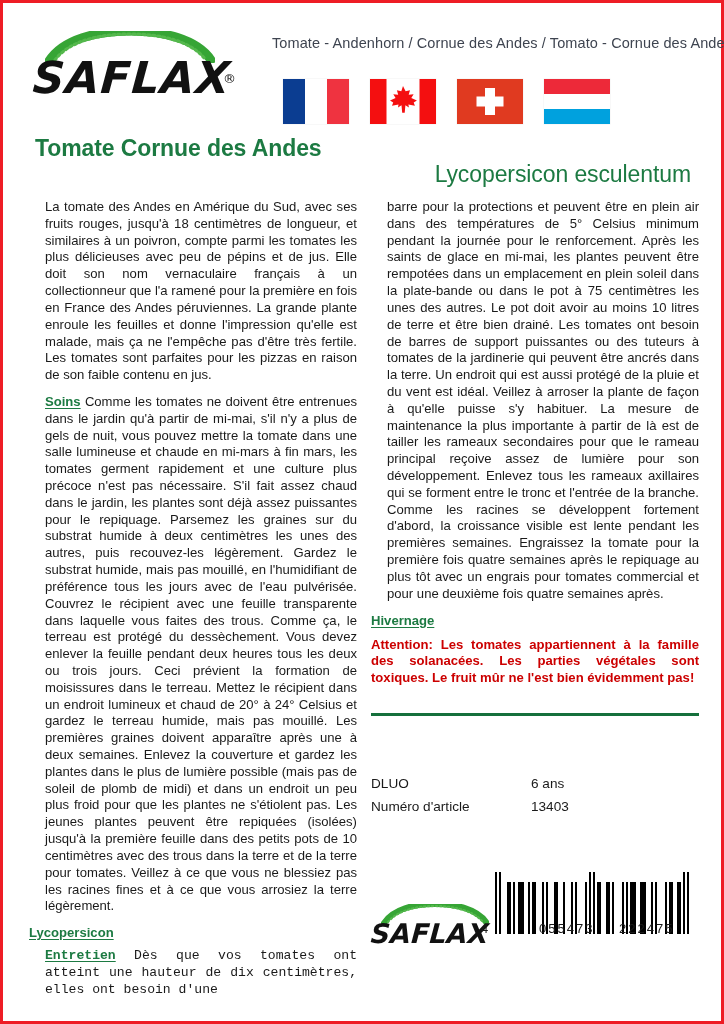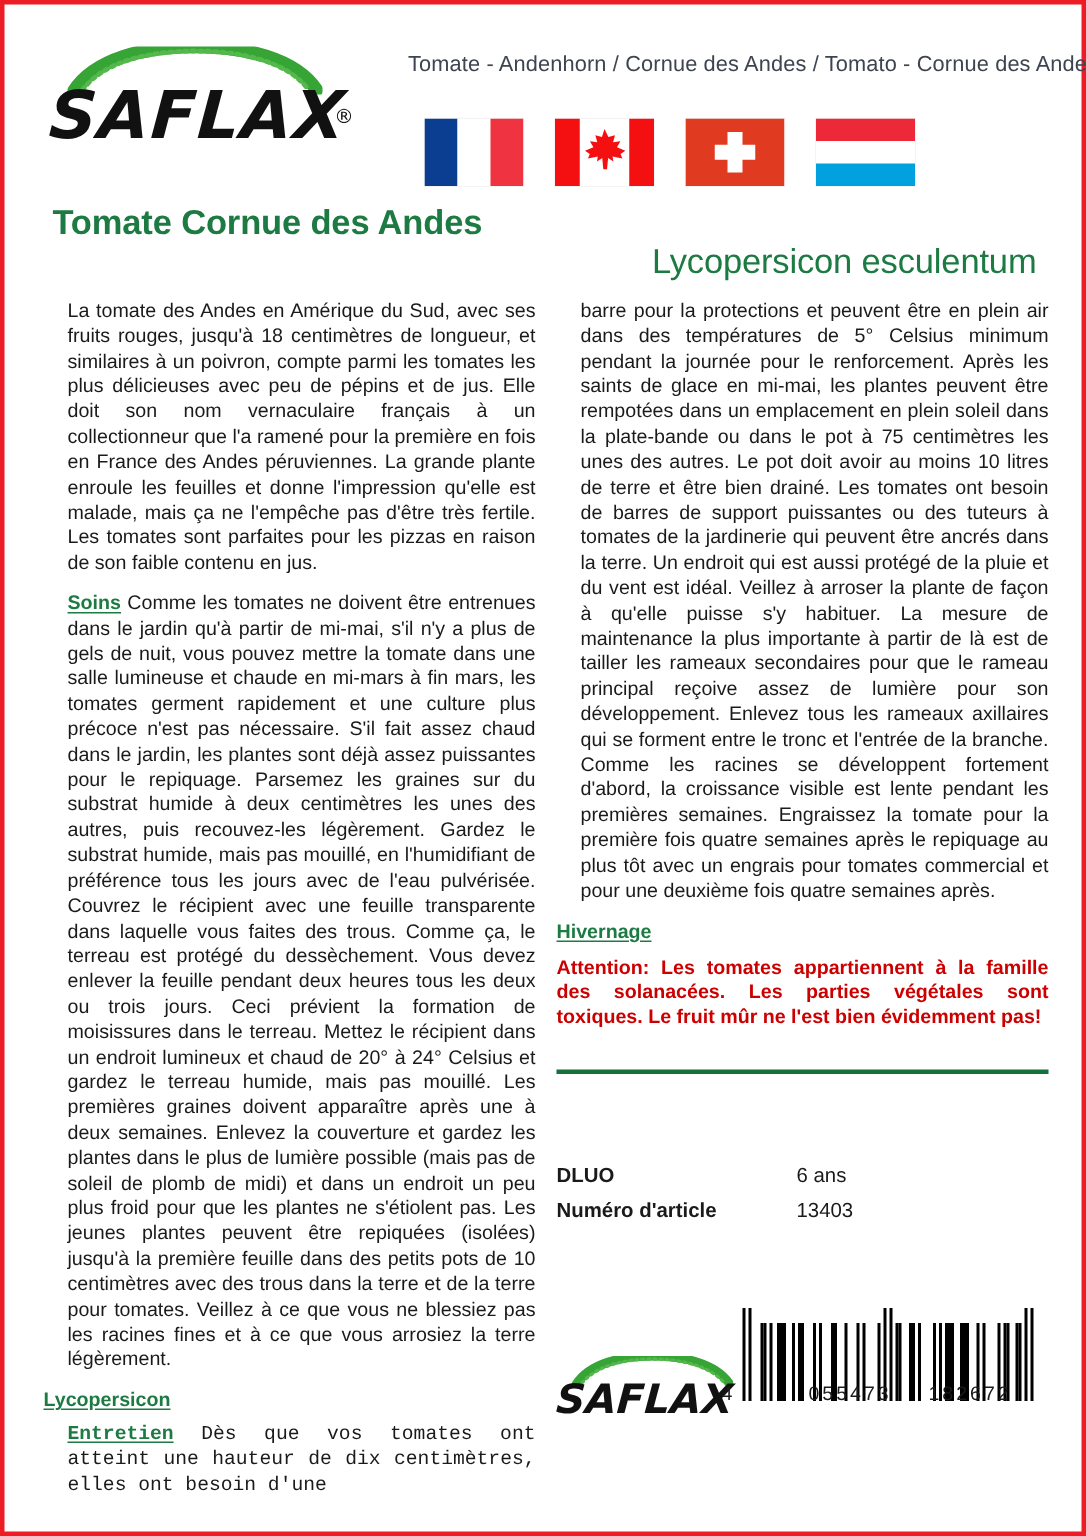--- a/index.html
+++ b/index.html
@@ -161,21 +161,21 @@
   .meta {
     margin-top: 60px;
     position: relative;
     font-size: 13.6px;
     color: #1a1a1a;
   }
   .meta-row {
     display: flex;
     margin-bottom: 8px;
   }
-  .meta-label { width: 160px; font-weight: bold; }
+  .meta-label { width: 160px; }
   .meta-value { }
 
   .footer-brand {
     position: absolute;
     left: 0; top: 128px;
     width: 150px;
   }
   .footer-swoosh {
     height: 18px;
     margin-left: 10px;
@@ -412,21 +412,21 @@
                 <span style="width: 2.05px; height: 52px; background: rgb(0, 0, 0);"></span>
                 <span style="width: 2.05px; height: 52px; background: rgb(0, 0, 0);"></span>
                 <span style="width: 2.05px; height: 52px; background: transparent;"></span>
                 <span style="width: 2.05px; height: 62px; background: rgb(0, 0, 0);"></span>
                 <span style="width: 2.05px; height: 62px; background: transparent;"></span>
                 <span style="width: 2.05px; height: 62px; background: rgb(0, 0, 0);"></span>
               </div>
             <div class="bc-numbers">
               <span class="bc-first">4</span>
               <span class="bc-left">055473</span>
-              <span class="bc-right">182672</span>
+              <span class="bc-right">222475</span>
             </div>
           </div>
         </div>
       </div>
     </div>
 
   </div>
 </div>
 
 </body></html>

